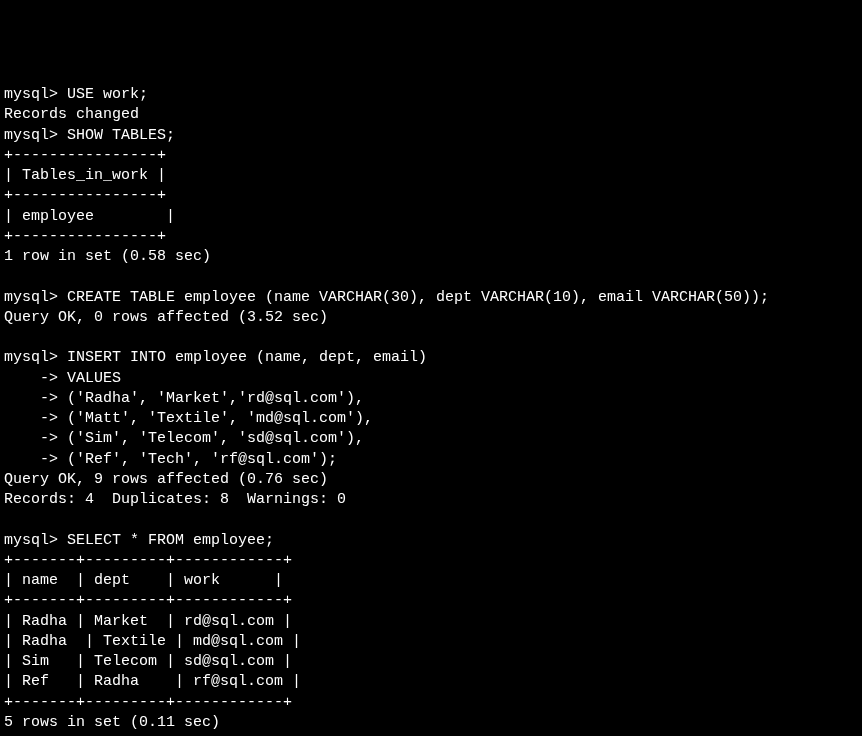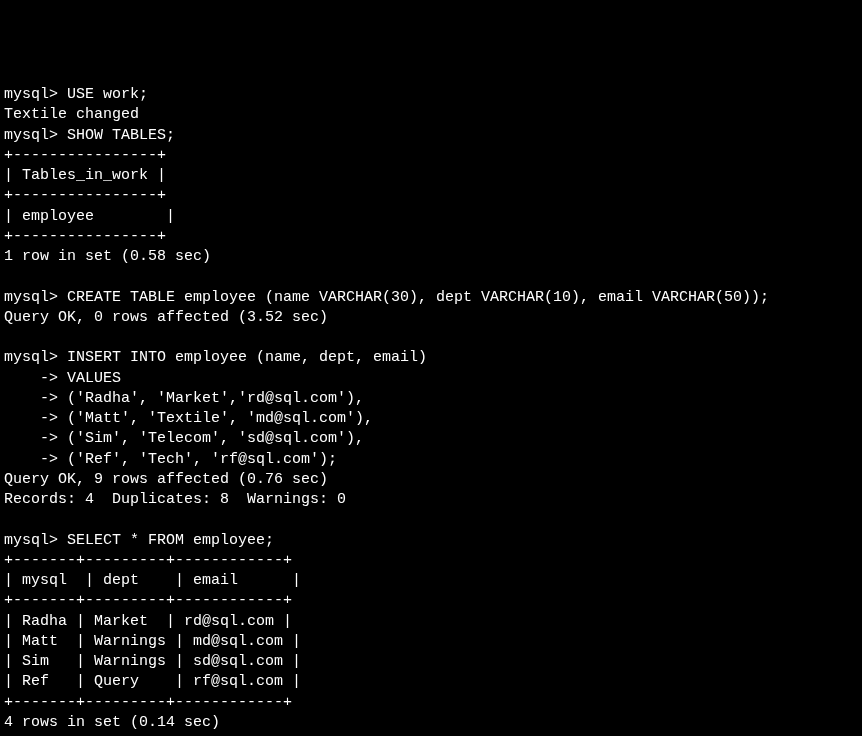--- a/index.html
+++ b/index.html
@@ -22,21 +22,21 @@
     .terminal {
       white-space: pre;
     }
   </style>
 </head>
 <body>
 
 
 
 <div class="terminal"><span>mysql&gt; USE work;</span>
-<span>Textile changed</span>
+<span>Records changed</span>
 <span>mysql&gt; SHOW TABLES;</span>
 <span>+----------------+</span>
 <span>| Tables_in_work |</span>
 <span>+----------------+</span>
 <span>| employee        |</span>
 <span>+----------------+</span>
 <span>1 row in set (0.58 sec)</span>
 <span></span>
 <span>mysql&gt; CREATE TABLE employee (name VARCHAR(30), dept VARCHAR(10), email VARCHAR(50));</span>
 <span>Query OK, 0 rows affected (3.52 sec)</span>
@@ -45,25 +45,25 @@
 <span>    -&gt; VALUES</span>
 <span>    -&gt; ('Radha', 'Market','rd@sql.com'),</span>
 <span>    -&gt; ('Matt', 'Textile', 'md@sql.com'),</span>
 <span>    -&gt; ('Sim', 'Telecom', 'sd@sql.com'),</span>
 <span>    -&gt; ('Ref', 'Tech', 'rf@sql.com');</span>
 <span>Query OK, 9 rows affected (0.76 sec)</span>
 <span>Records: 4  Duplicates: 8  Warnings: 0</span>
 <span></span>
 <span>mysql&gt; SELECT * FROM employee;</span>
 <span>+-------+---------+------------+</span>
-<span>| mysql  | dept    | email      |</span>
+<span>| name  | dept    | work      |</span>
 <span>+-------+---------+------------+</span>
 <span>| Radha | Market  | rd@sql.com |</span>
-<span>| Matt  | Warnings | md@sql.com |</span>
-<span>| Sim   | Warnings | sd@sql.com |</span>
-<span>| Ref   | Query    | rf@sql.com |</span>
+<span>| Radha  | Textile | md@sql.com |</span>
+<span>| Sim   | Telecom | sd@sql.com |</span>
+<span>| Ref   | Radha    | rf@sql.com |</span>
 <span>+-------+---------+------------+</span>
-<span>4 rows in set (0.14 sec)</span>
+<span>5 rows in set (0.11 sec)</span>
 <span></span>
 </div>
 
 
 
 
 </body></html>

